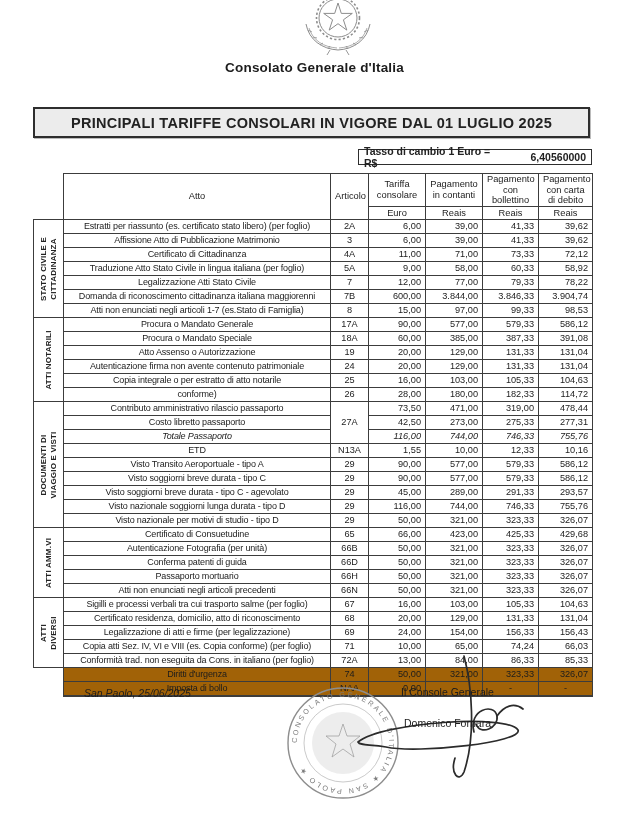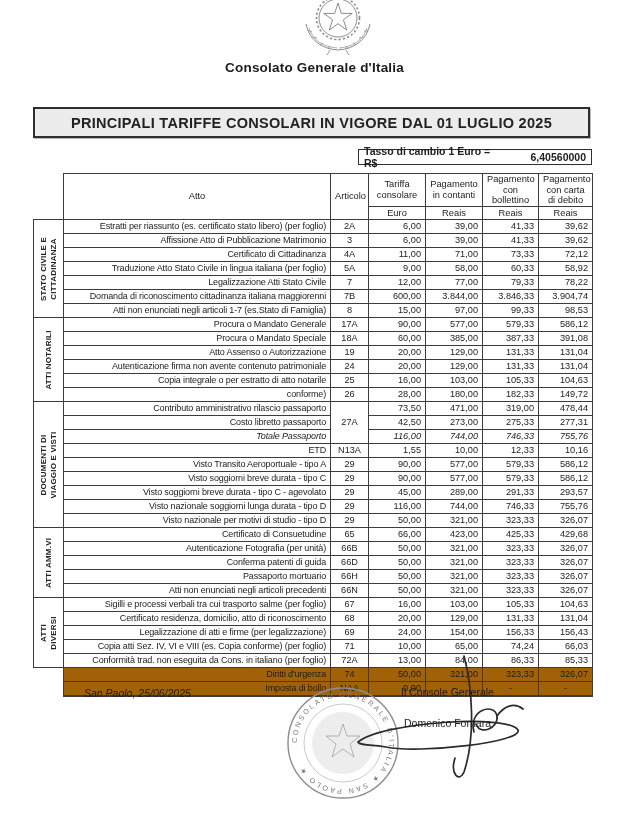--- a/index.html
+++ b/index.html
@@ -36,21 +36,21 @@
   }
   table.tariffs th,table.tariffs td{
     border:1px solid #3c3c3c;padding:0 4px;line-height:1.15;
     overflow:hidden;
   }
   table.tariffs thead th{font-weight:normal;text-align:center;font-size:9.3px;}
   table.tariffs thead tr.head-main th{height:29px;}
   table.tariffs thead tr.units th{height:12px;}
   th.corner{border:none !important;background:#fff;}
   tbody td{height:13px;white-space:nowrap;}
-  td.atto-cell{text-align:right;letter-spacing:-.15px;font-size:9px;}
+  td.atto-cell{text-align:center;letter-spacing:-.15px;font-size:9px;}
   td.art-cell{text-align:center;}
   td.num-cell{text-align:right;padding-right:7px;}
   td.num-cell.dash{text-align:center;padding-right:4px;}
   tr.italic-row td{font-style:italic;}
   tr.shaded td{background:#a16207;}
   tr.shaded td.side,tr.shaded td.empty{background:#fff;}
   td.side{position:relative;background:#fff;}
   td.side.empty{border:none;background:#fff;}
   .vlabel{
     position:absolute;top:50%;left:50%;
@@ -232,21 +232,21 @@
           <td class="num-cell">103,00</td>
           <td class="num-cell">105,33</td>
           <td class="num-cell">104,63</td>
         </tr>
         <tr>
           <td class="atto-cell">conforme)</td>
           <td class="art-cell">26</td>
           <td class="num-cell">28,00</td>
           <td class="num-cell">180,00</td>
           <td class="num-cell">182,33</td>
-          <td class="num-cell">149,72</td>
+          <td class="num-cell">114,72</td>
         </tr>
         <tr>
           <td rowspan="9" class="side">
             <div class="vlabel">
               <div>DOCUMENTI DI</div>
               <div>VIAGGIO E VISTI</div>
             </div>
           </td>
           <td class="atto-cell">Contributo amministrativo rilascio passaporto</td>
           <td class="art-cell" rowspan="3">27A</td>

